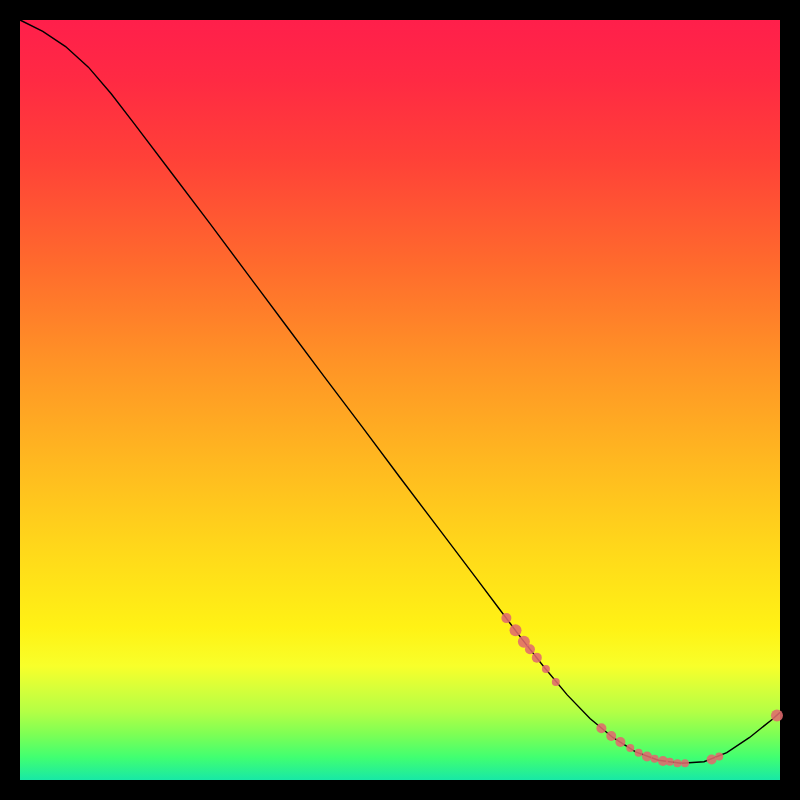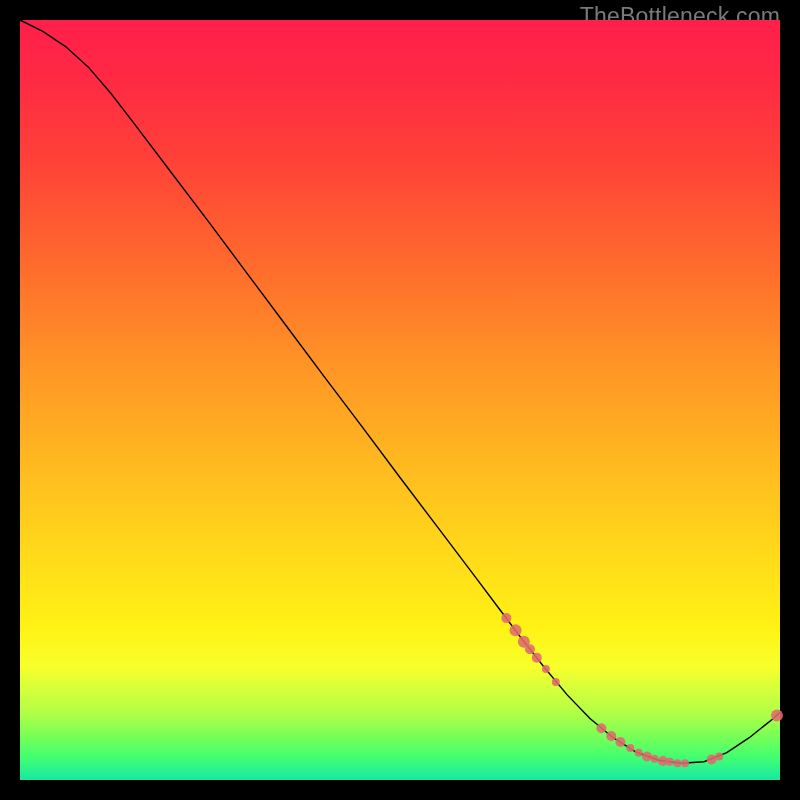--- a/index.html
+++ b/index.html
@@ -68,21 +68,20 @@
   .dot {
     fill: #e06a6d;
     fill-opacity: 0.88;
   }
 </style>
 </head>
 <body>
 
 <div class="frame">
 
-  <div class="watermark">TheBottleneck.com</div>
 
   <div class="plot">
     <svg class="curve" viewBox="0 0 760 760" preserveAspectRatio="none">
       <path id="curve-path" class="curve-path" d="M0.00 0.00 L22.80 11.40 L45.60 26.60 L68.40 47.12 L91.20 73.72 L114.00 103.36 L152.00 153.52 L190.00 203.68 L228.00 254.60 L266.00 305.52 L304.00 356.44 L342.00 406.60 L380.00 457.52 L418.00 507.68 L456.00 557.84 L478.80 588.24 L501.60 618.64 L524.40 647.52 L547.20 674.88 L570.00 698.44 L592.80 717.44 L615.60 731.88 L638.40 740.24 L661.20 743.28 L684.00 741.76 L706.80 732.64 L729.60 717.44 L752.40 699.20 L760.00 692.36"></path>
       <g id="dots">
           <circle cx="486.40" cy="598.12" r="5" class="dot"></circle>
           <circle cx="495.52" cy="610.28" r="6" class="dot"></circle>
           <circle cx="503.88" cy="621.68" r="6" class="dot"></circle>
           <circle cx="509.96" cy="629.28" r="5" class="dot"></circle>
           <circle cx="516.80" cy="637.64" r="5" class="dot"></circle>

